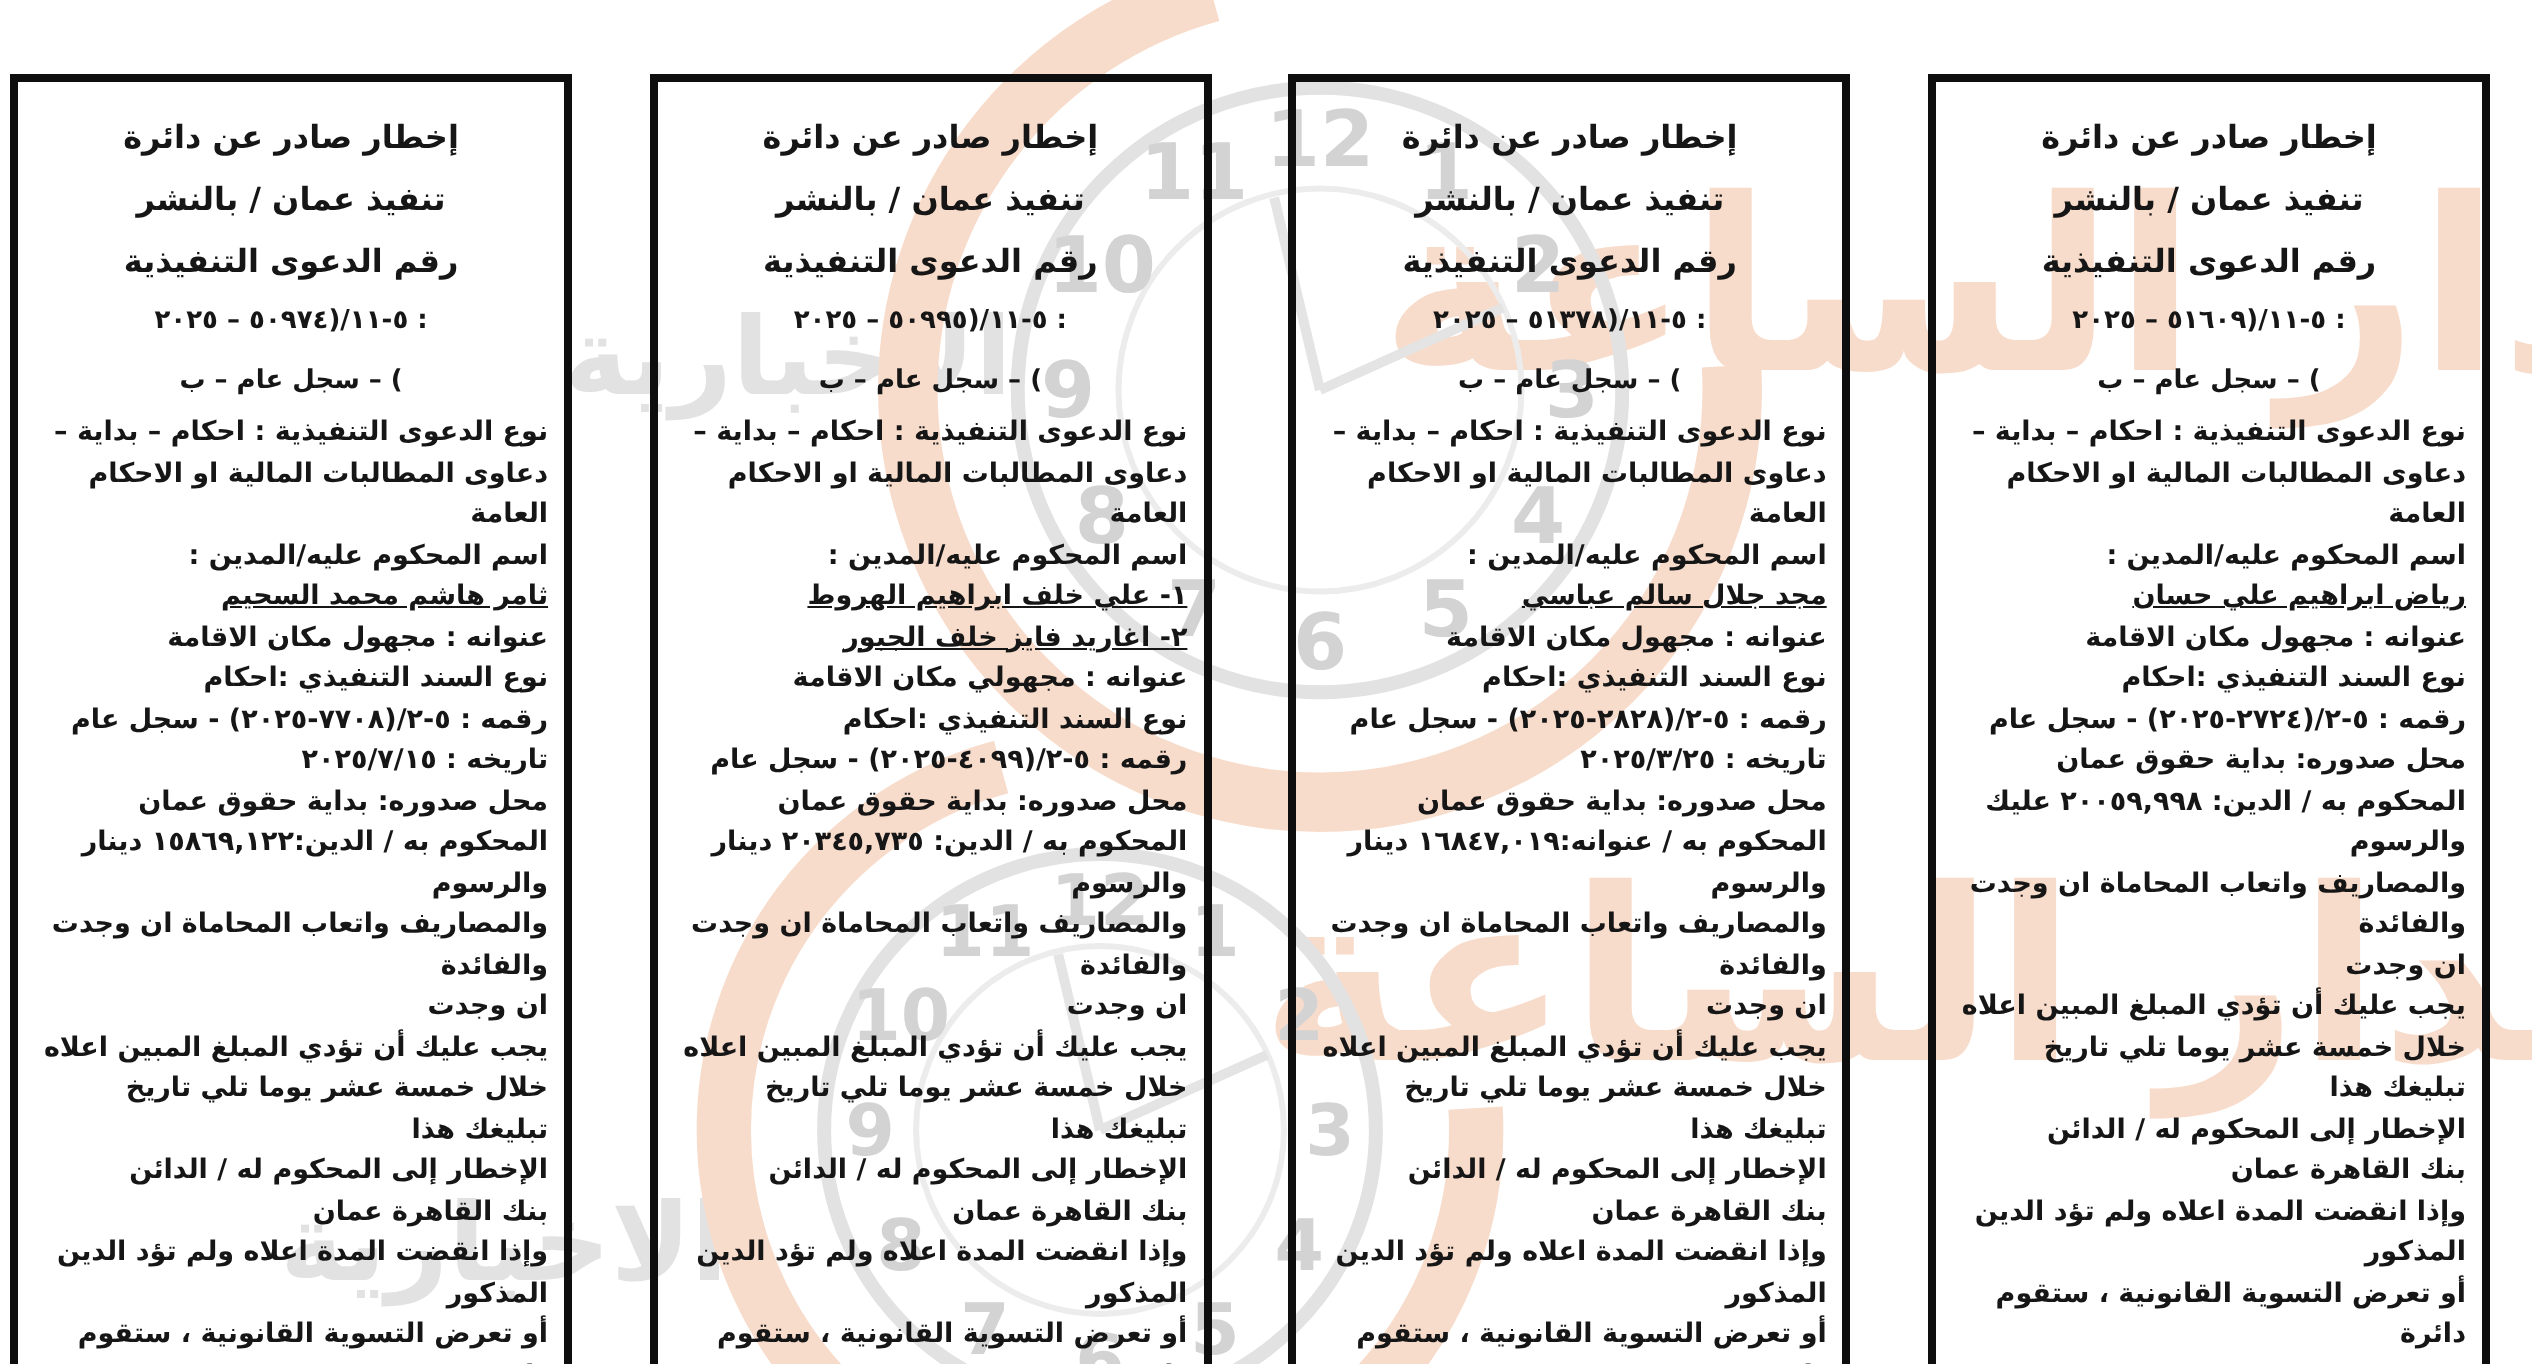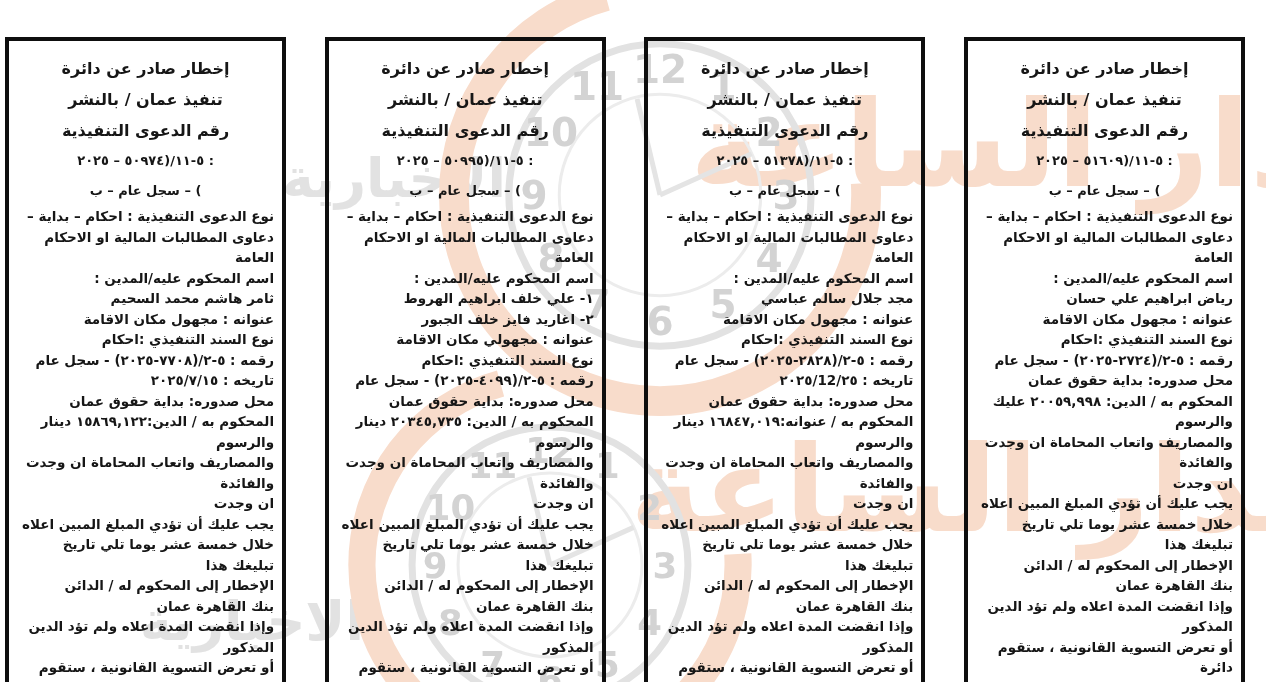--- a/index.html
+++ b/index.html
@@ -37,21 +37,21 @@
     border:4px solid #0e0e0e;
     background:transparent;
     padding:12px 8px 18px 8px;
     color:#161616;
     font-weight:bold;
   }
   .t1   { font-size:16px;  line-height:31px;   text-align:center; }
   .case { font-size:13px;  line-height:30px;   text-align:center; }
   .b    { font-size:13.5px;line-height:20.5px; text-align:right; }
   .c    { }
-  .pre  { white-space:pre-line; }
+  .pre  { white-space:pre-line;text-decoration:underline; }
 </style>
 </head>
 <body>
 
 <div class="wm-layer">
   <div class="wm-brand wm-salmon" style="left:690px; top:85px;">مدار الساعة</div>
   <div class="wm-brand wm-gray" style="left:282px; top:152px;">الاخبارية</div>
   <div class="wm-clock" style="left:425px; top:-40px;">
     <svg id="wm-clock-1" width="470" height="470" viewBox="0 0 470 470">
         <circle cx="235" cy="235" r="206.1" fill="none" stroke="#f8dccb" stroke-width="29.77" stroke-dasharray="916 366.40000000000003"></circle>
@@ -132,21 +132,21 @@
     <div class="t1">رقم الدعوى التنفيذية</div>
     <div class="case">: ٥-١١/(٥١٣٧٨ – ٢٠٢٥</div>
     <div class="case">) – سجل عام – ب</div>
     <div class="b">نوع الدعوى التنفيذية : احكام – بداية –</div>
     <div class="b">دعاوى المطالبات المالية او الاحكام العامة</div>
     <div class="b">اسم المحكوم عليه/المدين :</div>
     <div class="b pre">مجد جلال سالم عباسي</div>
     <div class="b">عنوانه : مجهول مكان الاقامة</div>
     <div class="b">نوع السند التنفيذي :احكام</div>
     <div class="b">رقمه : ٥-٢/(٢٨٢٨-٢٠٢٥) - سجل عام</div>
-    <div class="b c">تاريخه : ٢٠٢٥/12/٢٥</div>
+    <div class="b c">تاريخه : ٢٠٢٥/٣/٢٥</div>
     <div class="b">محل صدوره: بداية حقوق عمان</div>
     <div class="b">المحكوم به / عنوانه:١٦٨٤٧,٠١٩ دينار والرسوم</div>
     <div class="b">والمصاريف واتعاب المحاماة ان وجدت والفائدة</div>
     <div class="b">ان وجدت</div>
     <div class="b">يجب عليك أن تؤدي المبلغ المبين اعلاه</div>
     <div class="b">خلال خمسة عشر يوما تلي تاريخ تبليغك هذا</div>
     <div class="b c">الإخطار إلى المحكوم له / الدائن</div>
     <div class="b c">بنك القاهرة عمان</div>
     <div class="b">وإذا انقضت المدة اعلاه ولم تؤد الدين المذكور</div>
     <div class="b">أو تعرض التسوية القانونية ، ستقوم دائرة</div>

